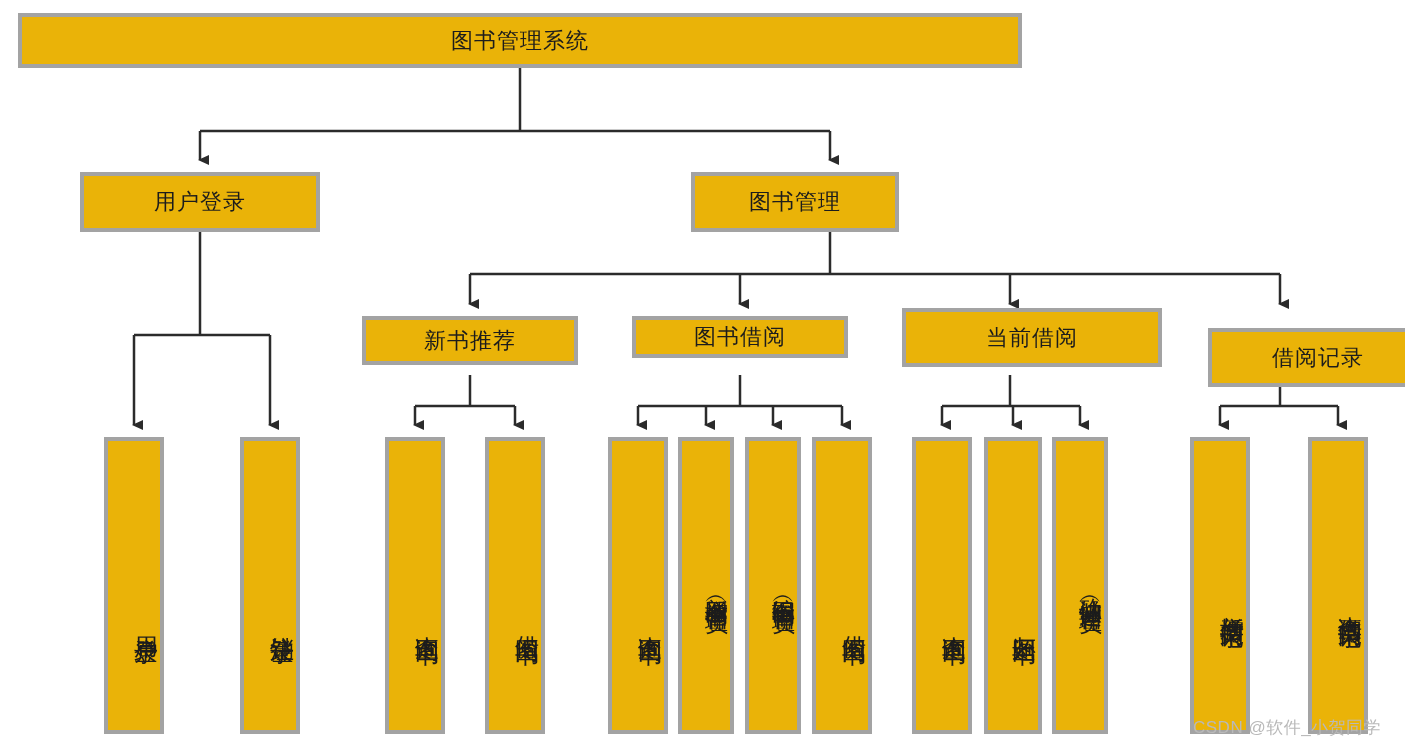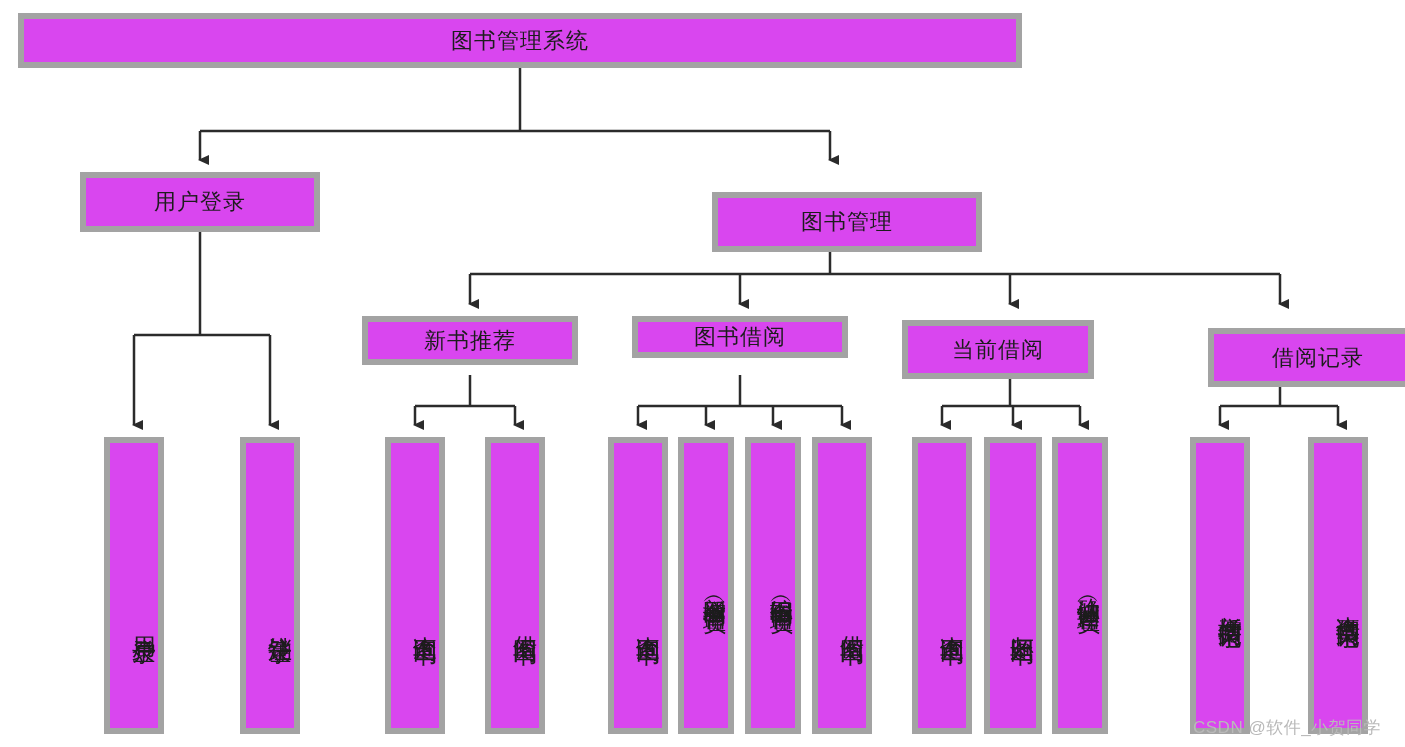--- a/index.html
+++ b/index.html
@@ -21,22 +21,22 @@
     position: absolute;
     left: 0;
     top: 0;
     width: 1405px;
     height: 747px;
     pointer-events: none;
   }
   .node {
     position: absolute;
     box-sizing: border-box;
-    background: #d946ef;
-    border: 6px solid #a3a3a3;
+    background: #eab308;
+    border: 4px solid #a3a3a3;
     display: flex;
     align-items: center;
     justify-content: center;
     color: #1c1c1c;
   }
   .node.horiz {
     font-size: 22px;
     letter-spacing: 1px;
   }
   .node.vert {
@@ -125,31 +125,31 @@
     </g>
   </svg>
 
   <div class="node horiz" style="left:18px; top:13px; width:1004px; height:55px;">
     <span class="node-label">图书管理系统</span>
   </div>
 
   <div class="node horiz" style="left:80px; top:172px; width:240px; height:60px;">
     <span class="node-label">用户登录</span>
   </div>
-  <div class="node horiz" style="left:712px; top:172px; width:270px; height:60px;margin-top:20px;">
+  <div class="node horiz" style="left:691px; top:172px; width:208px; height:60px;">
     <span class="node-label">图书管理</span>
   </div>
 
   <div class="node horiz" style="left:362px; top:316px; width:216px; height:49px;">
     <span class="node-label">新书推荐</span>
   </div>
   <div class="node horiz" style="left:632px; top:316px; width:216px; height:42px;">
     <span class="node-label">图书借阅</span>
   </div>
-  <div class="node horiz" style="left:902px; top:320px; width:192px; height:59px;">
+  <div class="node horiz" style="left:902px; top:308px; width:260px; height:59px;">
     <span class="node-label">当前借阅</span>
   </div>
   <div class="node horiz" style="left:1172px; top:328px; width:220px; height:59px;margin-left:36px;">
     <span class="node-label">借阅记录</span>
   </div>
 
   <div class="node vert" style="left:104px; top:437px; width:60px; height:297px; padding-top:70px;">
     <span class="node-label">用户登录</span>
   </div>
   <div class="node vert" style="left:240px; top:437px; width:60px; height:297px; padding-top:70px;">

